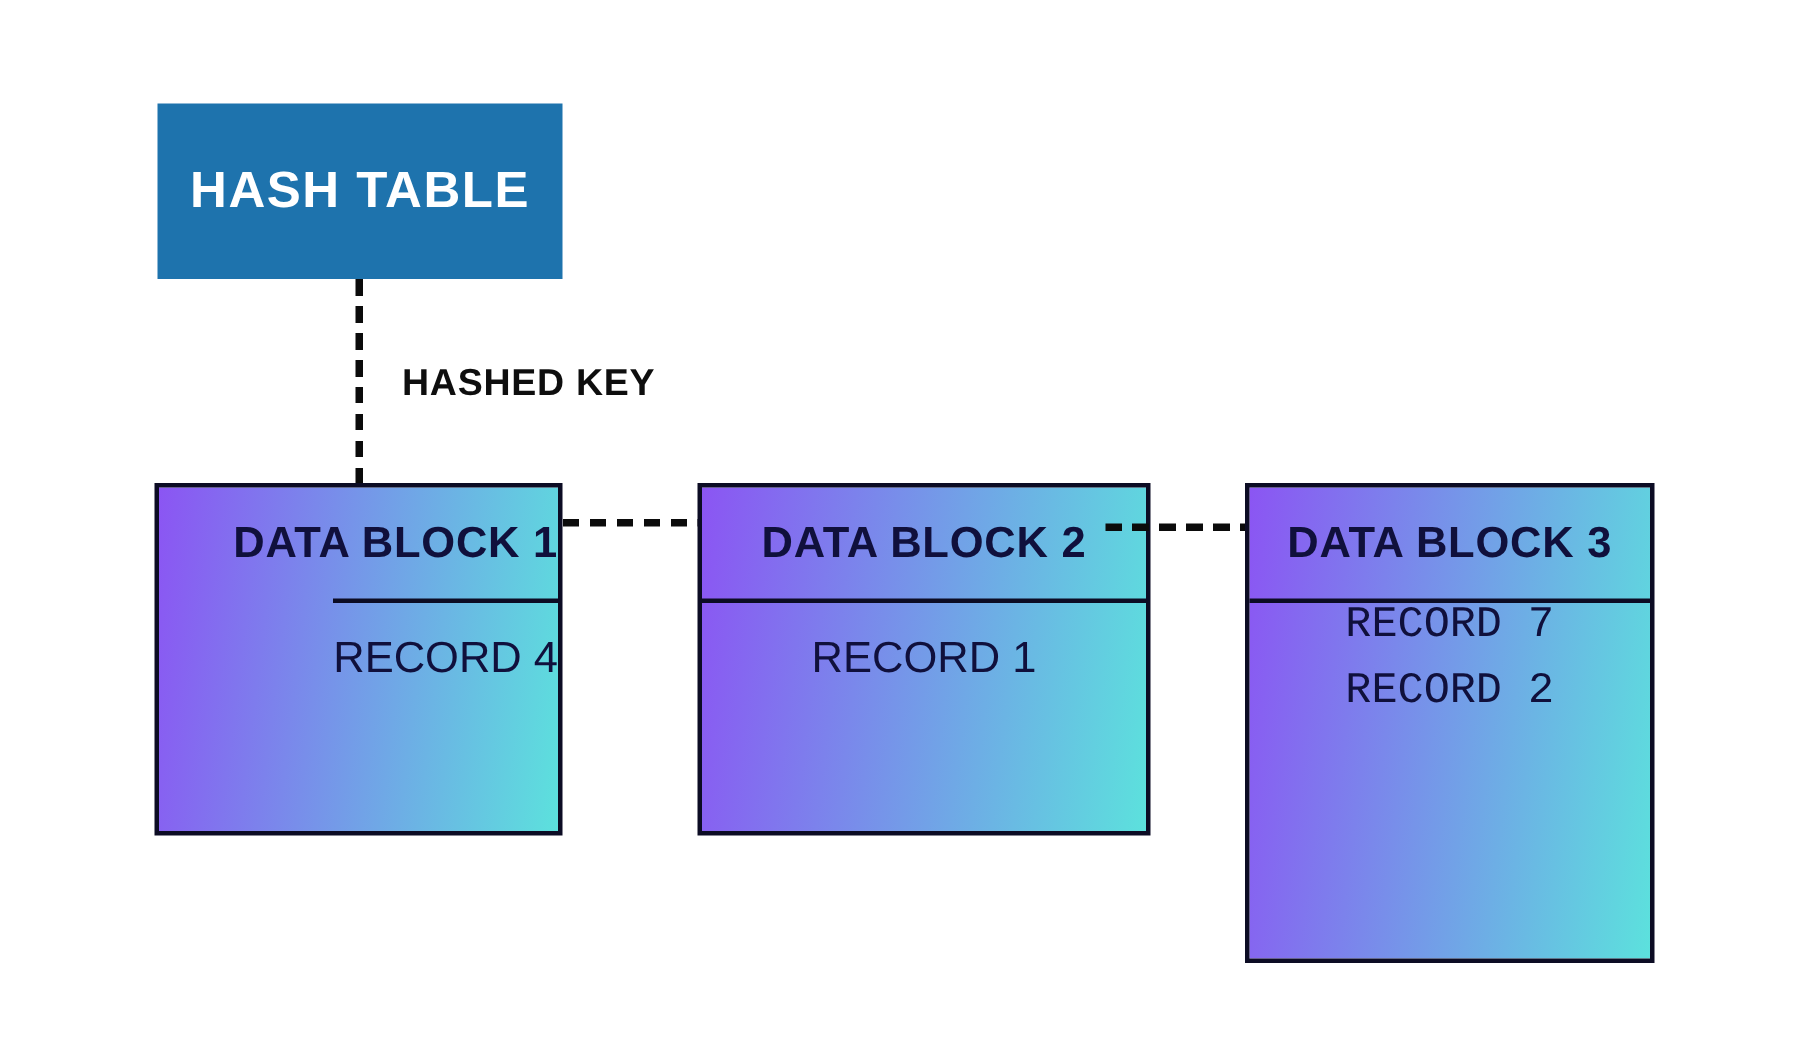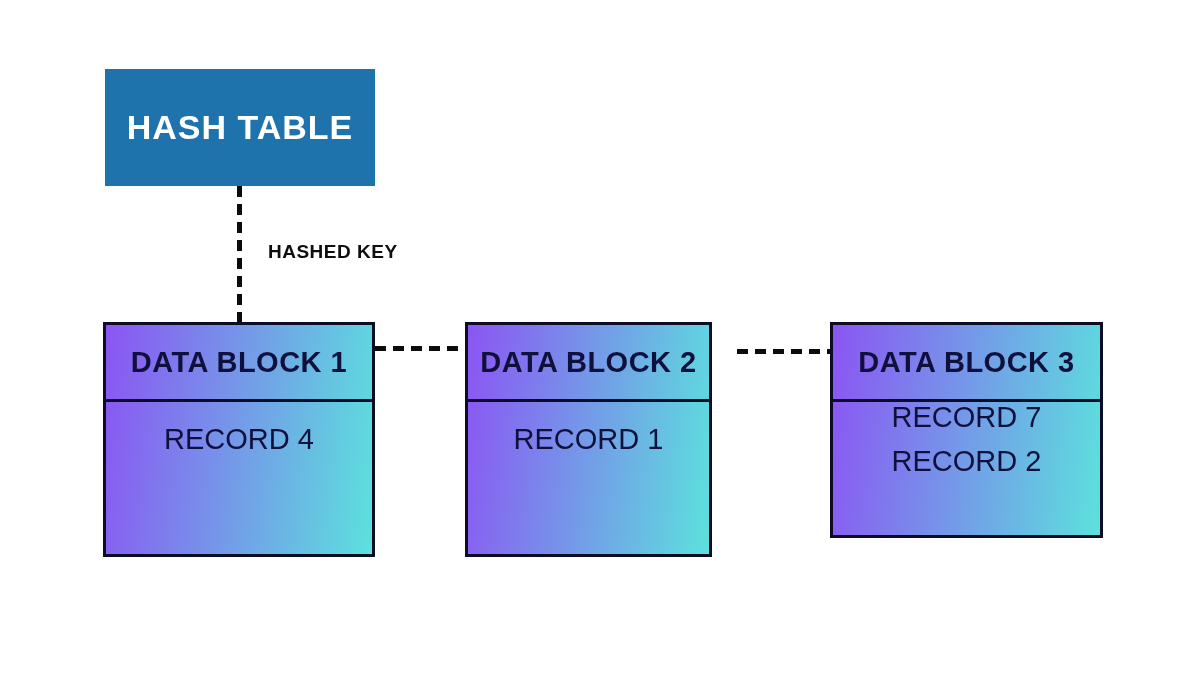--- a/index.html
+++ b/index.html
@@ -40,21 +40,21 @@
     background: repeating-linear-gradient(
       to bottom,
       var(--connector, #0b0b0b) 0 11px,
       transparent 11px 18px
     );
   }
   .hashed-key {
     position: absolute;
     left: 268px;
     top: 241px;
-    font-size: 19px;
+    font-size: 25px;
     font-weight: bold;
     color: #0e0e0e;
     letter-spacing: 0.5px;
     white-space: nowrap;
   }
   .hdash {
     position: absolute;
     height: 5px;
     background: repeating-linear-gradient(
       to right,
@@ -71,44 +71,44 @@
     border: 3px solid var(--block-border, #0c0c24);
     background: linear-gradient(
       97deg,
       var(--block-gradient-start, #8b55f3) 0%,
       var(--block-gradient-end, #5ce1dd) 100%
     );
     color: var(--block-text, #10103c);
     display: flex;
     flex-direction: column;
   }
-  .block1 { left: 103px; width: 272px; height: 235px; }
-  .block2 { left: 465px; width: 247px; height: 235px; }
-  .block3 { left: 830px; width: 273px; height: 216px; }
+  .block1 { left: 103px; width: 272px; height: 235px; align-items: flex-end; }
+  .block2 { left: 465px; width: 302px; height: 235px; }
+  .block3 { left: 830px; width: 273px; height: 320px; }
   .row {
     display: flex;
     flex-direction: column;
     align-items: center;
     justify-content: center;
     font-size: 29px;
     height: 74px;
     flex: 0 0 auto;
   }
   .row + .row {
     border-top: 3px solid var(--block-border, #0c0c24);
   }
   .row.header {
     font-weight: bold;
     font-size: 29px;
     letter-spacing: 0.5px;
   }
   .block1 .row:nth-child(3),
   .block2 .row:nth-child(3) { height: 75px; }
   .block3 .row:nth-child(3) { height: 120px; }
-  .row .line { line-height: 1.52; }
+  .row .line { line-height: 1.52; font-family: Liberation Mono, monospace; }
 </style>
 </head>
 <body>
 
 <div class="canvas">
 
   <div class="hash-box">
     <span>HASH TABLE</span>
   </div>
 

